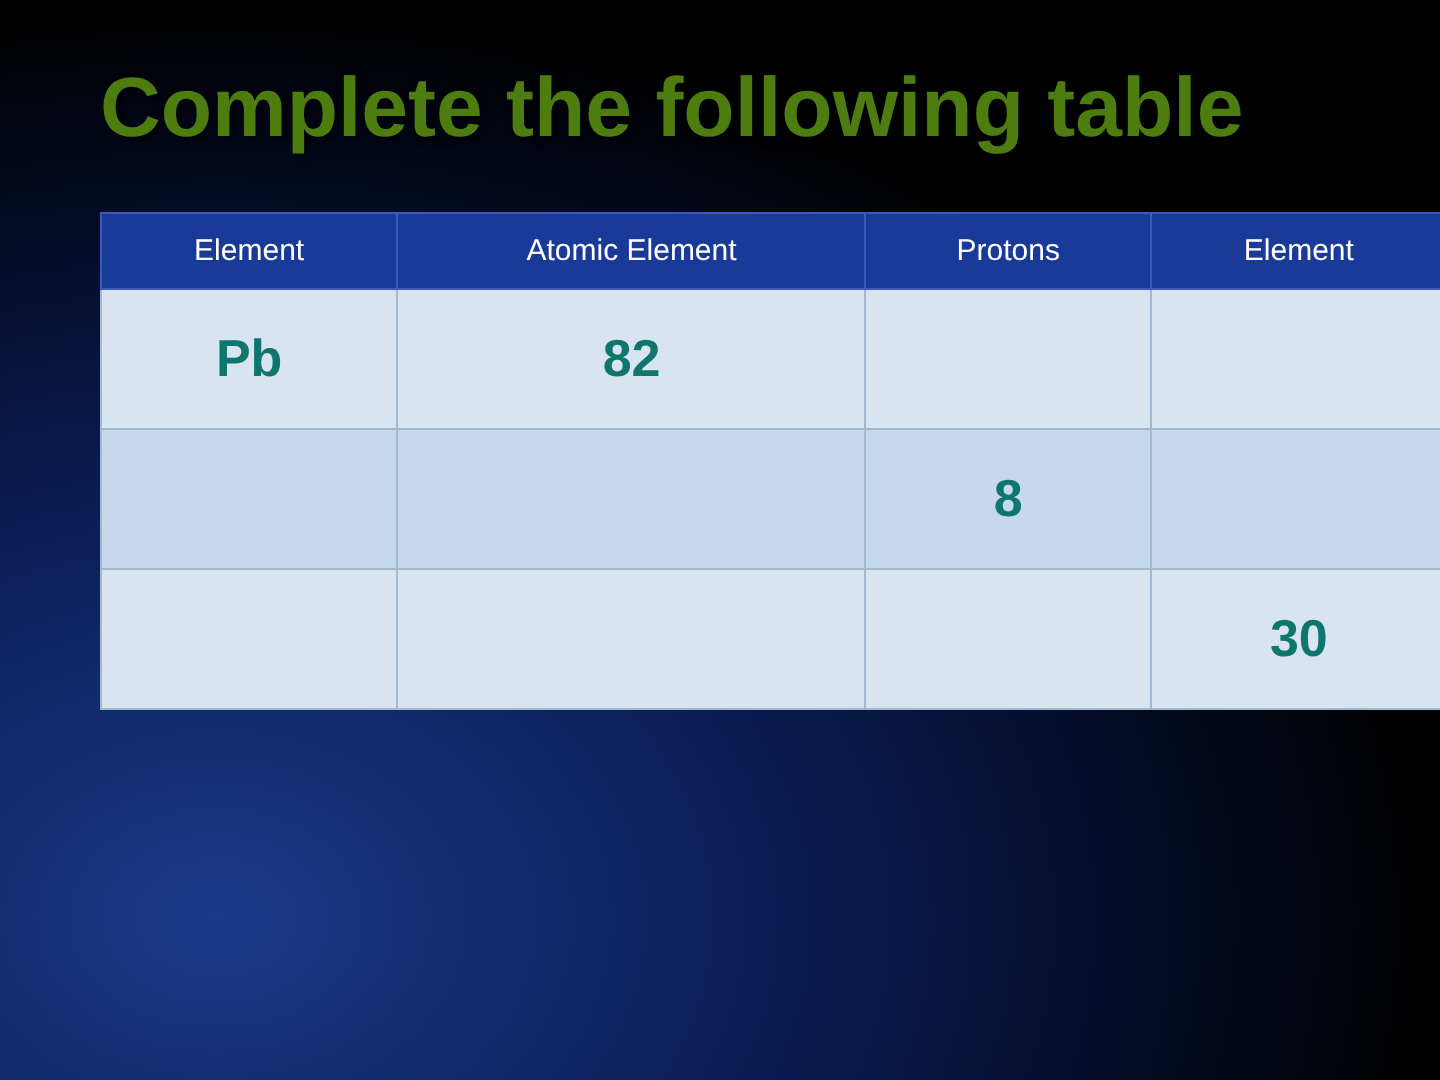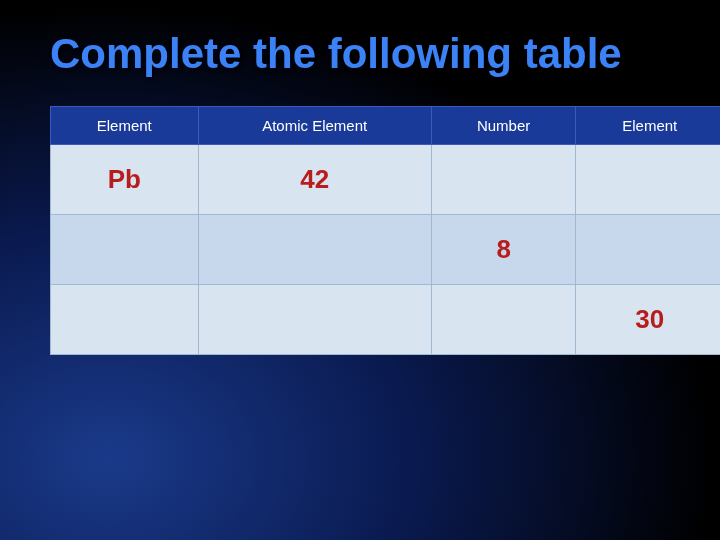--- a/index.html
+++ b/index.html
@@ -24,21 +24,21 @@
 
     .content {
       position: relative;
       z-index: 1;
       padding: 30px 50px;
     }
 
     .page-title {
       font-size: 42px;
       font-weight: bold;
-      color: #3b82f6;
+      color: #4d7c0f;
       margin-bottom: 28px;
       text-shadow: 2px 2px 4px rgba(0,0,0,0.7);
     }
 
     table {
       width: 674px;
       border-collapse: collapse;
     }
 
     thead tr th {
@@ -46,21 +46,21 @@
       color: #fff;
       font-size: 15px;
       font-weight: normal;
       padding: 10px 15px;
       border: 1px solid #3a5abf;
       text-align: center;
     }
 
     tbody tr td {
       background-color: #d8e4f0;
-      color: #b91c1c;
+      color: #0f766e;
       font-size: 26px;
       font-weight: bold;
       padding: 16px 20px;
       border: 1px solid #a0b8d0;
       text-align: center;
       height: 70px;
     }
 
     tbody tr:nth-child(even) td {
       background-color: #c8d8ec;
@@ -72,28 +72,28 @@
 <div class="bg"></div>
 
 <div class="content">
   <h1 class="page-title">Complete the following table</h1>
 
   <table>
     <thead>
       <tr>
         <th>Element</th>
         <th>Atomic Element</th>
-        <th>Number</th>
+        <th>Protons</th>
         <th>Element</th>
       </tr>
     </thead>
     <tbody id="table-body">
     <tr>
           <td>Pb</td>
-          <td>42</td>
+          <td>82</td>
           <td></td>
           <td></td>
         </tr>
         <tr>
           <td></td>
           <td></td>
           <td>8</td>
           <td></td>
         </tr>
         <tr>

